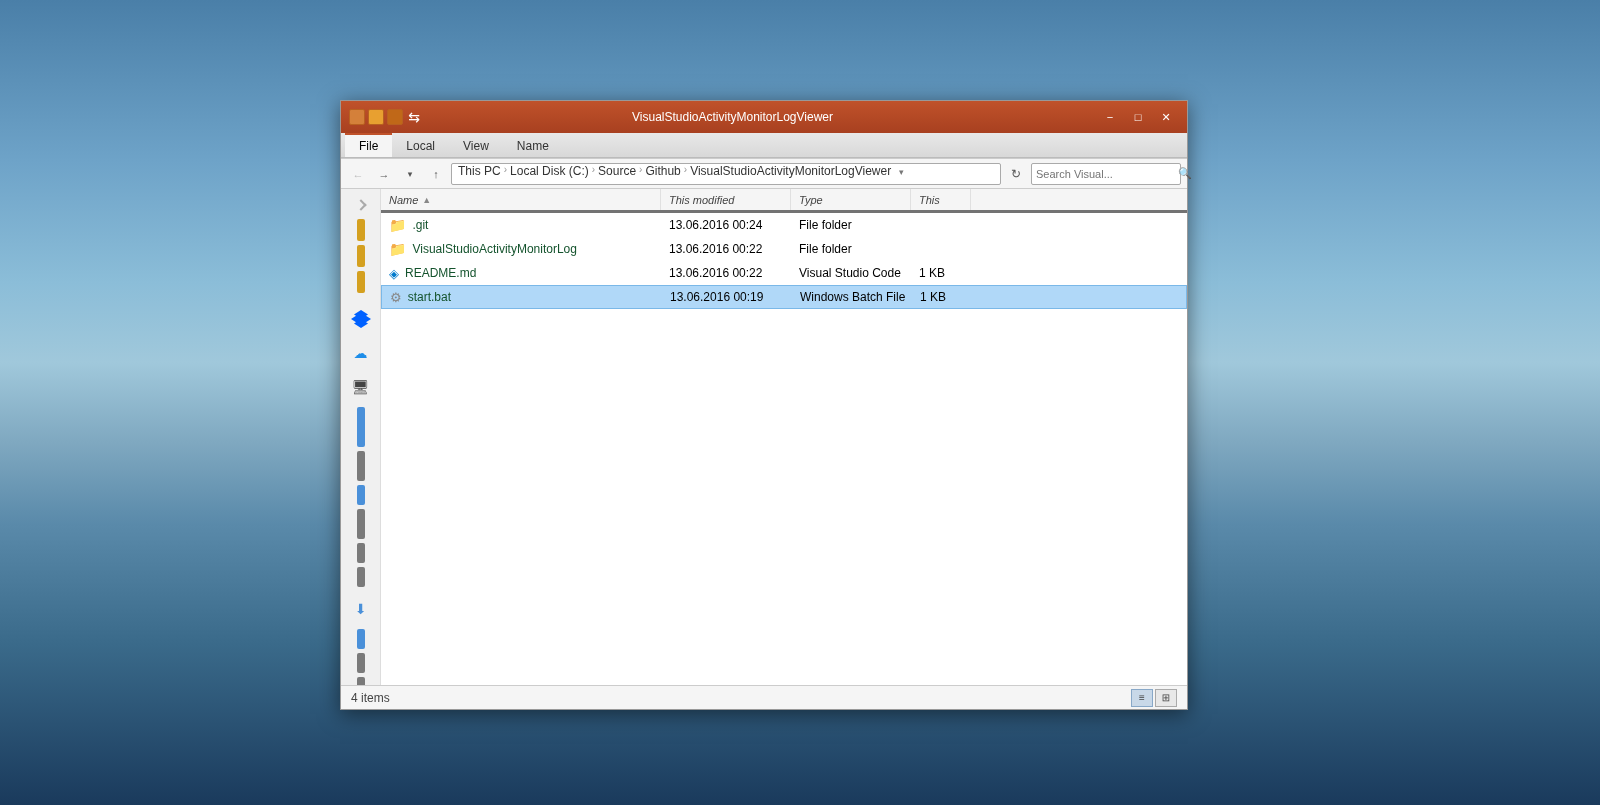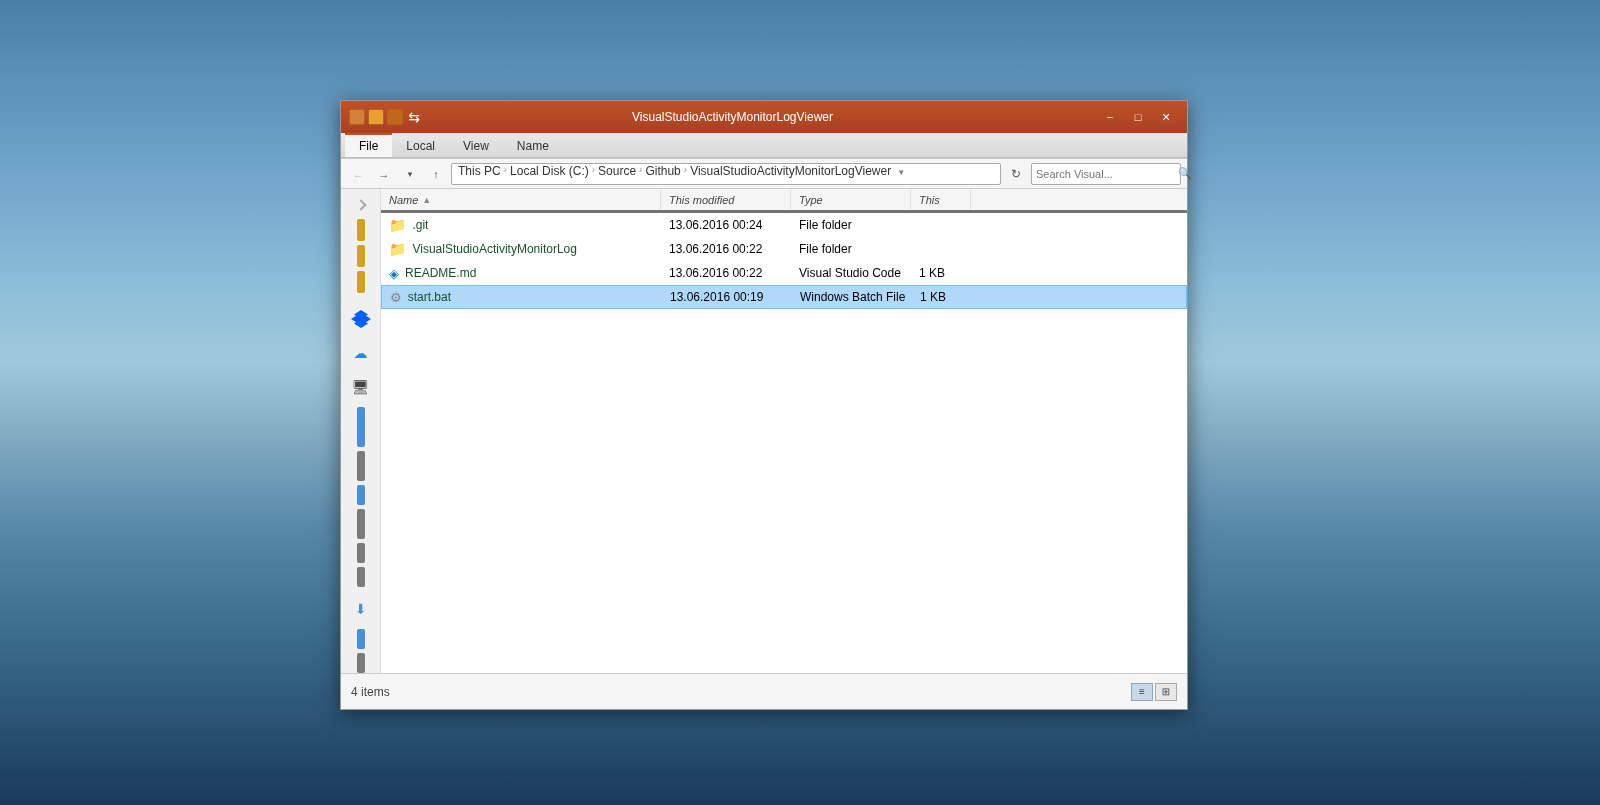--- a/index.html
+++ b/index.html
@@ -325,21 +325,21 @@
     .file-icon {
       margin-right: 6px;
       font-size: 14px;
       flex-shrink: 0;
     }
 
     .file-name-text { color: #14532d; }
 
     
     .status-bar {
-      height: 36px;
+      height: 24px;
       background: #f5f5f5;
       border-top: 1px solid #ccc;
       display: flex;
       align-items: center;
       padding: 0 10px;
       font-size: 12px;
       color: #444;
       flex-shrink: 0;
       justify-content: space-between;
     }

